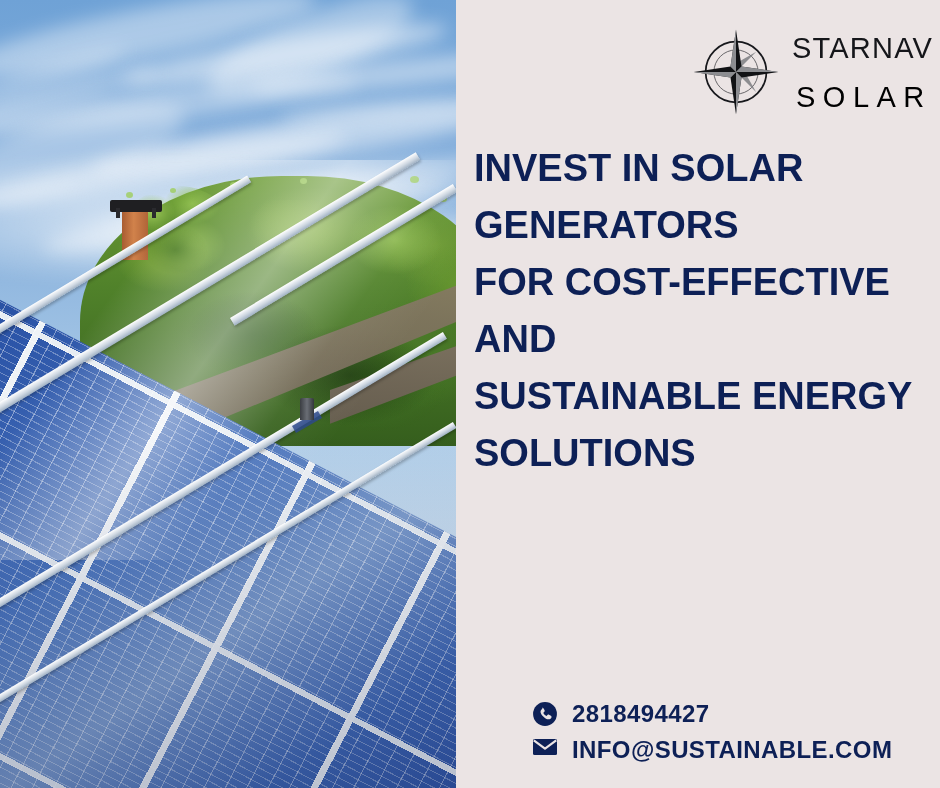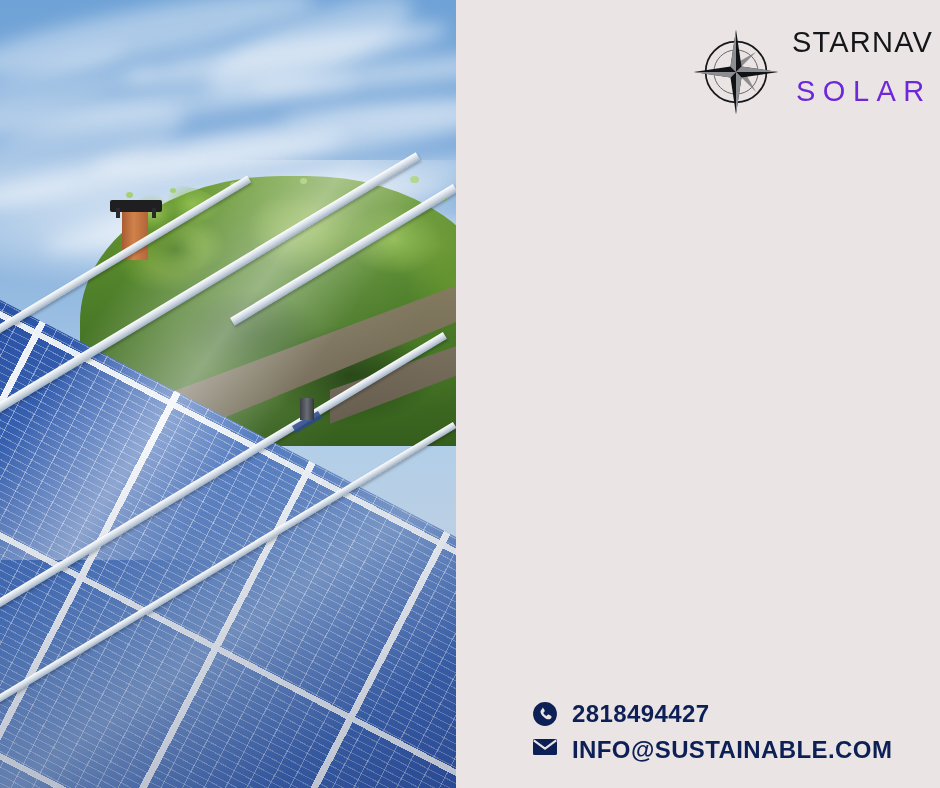--- a/index.html
+++ b/index.html
@@ -192,28 +192,28 @@
   }
 
   
   #content {
     position:absolute; left:456px; top:0;
     width:484px; height:788px;
     background:#ebe4e4;
   }
 
   
-  #logo { position:absolute; left:234px; top:26px; display:flex; align-items:flex-start; gap:10px; }
+  #logo { position:absolute; left:234px; top:26px; display:flex; align-items:center; gap:10px; }
   .logo-mark { width:92px; height:92px; position:relative; flex:0 0 auto; }
   .logo-words { display:flex; flex-direction:column; line-height:1; padding-top:2px; }
   .logo-line1 {
     font-size:29px; font-weight:400; color:#15161a; letter-spacing:1.2px;
   }
   .logo-line2 {
-    font-size:29px; font-weight:400; color:#6d28d9; letter-spacing:7.5px; padding-left:4px; margin-top:20px;
+    font-size:29px; font-weight:400; color:#000000; letter-spacing:7.5px; padding-left:4px; margin-top:20px;
   }
 
   
   #headline {
     position:absolute; left:18px; top:140px; width:450px;
   }
   #headline .hl {
     display:block;
     font-size:38px;
     font-weight:bold;
@@ -323,20 +323,28 @@
             <path d="M50 50 L4 50 L44 56 Z"></path>
           </g>
         </svg>
       </span>
       <span class="logo-words">
         <span class="logo-line1">STARNAV</span>
         <span class="logo-line2">SOLAR</span>
       </span>
     </div>
 
+    <div id="headline">
+      <span class="hl">INVEST IN SOLAR</span>
+      <span class="hl">GENERATORS</span>
+      <span class="hl">FOR COST-EFFECTIVE</span>
+      <span class="hl">AND</span>
+      <span class="hl">SUSTAINABLE ENERGY</span>
+      <span class="hl">SOLUTIONS</span>
+    </div>
 
     <div id="contact">
       <div class="crow">
         <span class="cicon">
           <svg viewBox="0 0 24 24" width="26" height="26" aria-hidden="true">
             <circle cx="12" cy="12" r="11" fill="#0d2056"></circle>
             <path d="M9.2 6.3c.6-.2 1.2.1 1.5.6l.9 1.6c.3.5.2 1.1-.2 1.5l-.7.7c-.2.2-.2.4-.1.6.5 1 1.4 1.9 2.4 2.4.2.1.5.1.6-.1l.7-.7c.4-.4 1-.5 1.5-.2l1.6.9c.5.3.8.9.6 1.5-.2.8-.9 1.6-1.9 1.8-1 .2-2.4-.1-4.2-1.3-1.8-1.2-3-2.6-3.6-4-.6-1.4-.5-2.6.1-3.4.4-.6 1-1 1.3-1.1z" fill="#ebe4e4"></path>
           </svg>
         </span>
         <span class="ctext">2818494427</span>

